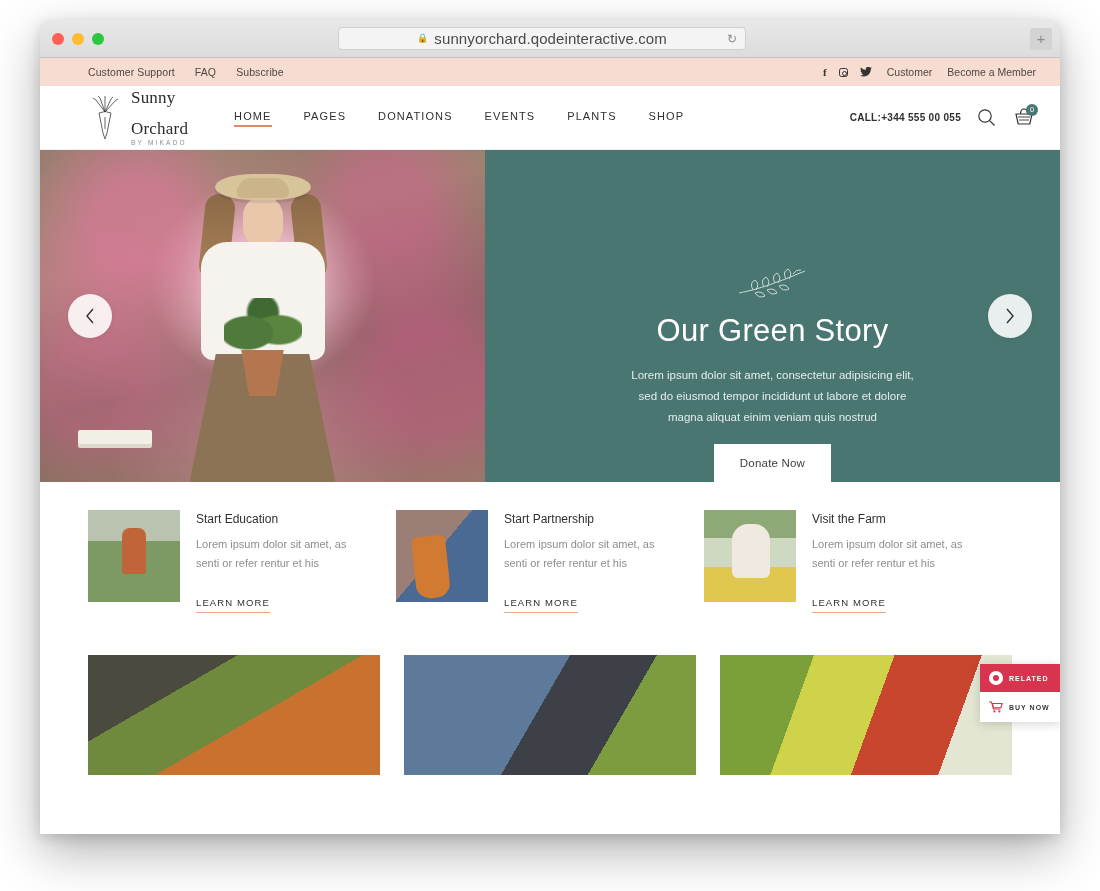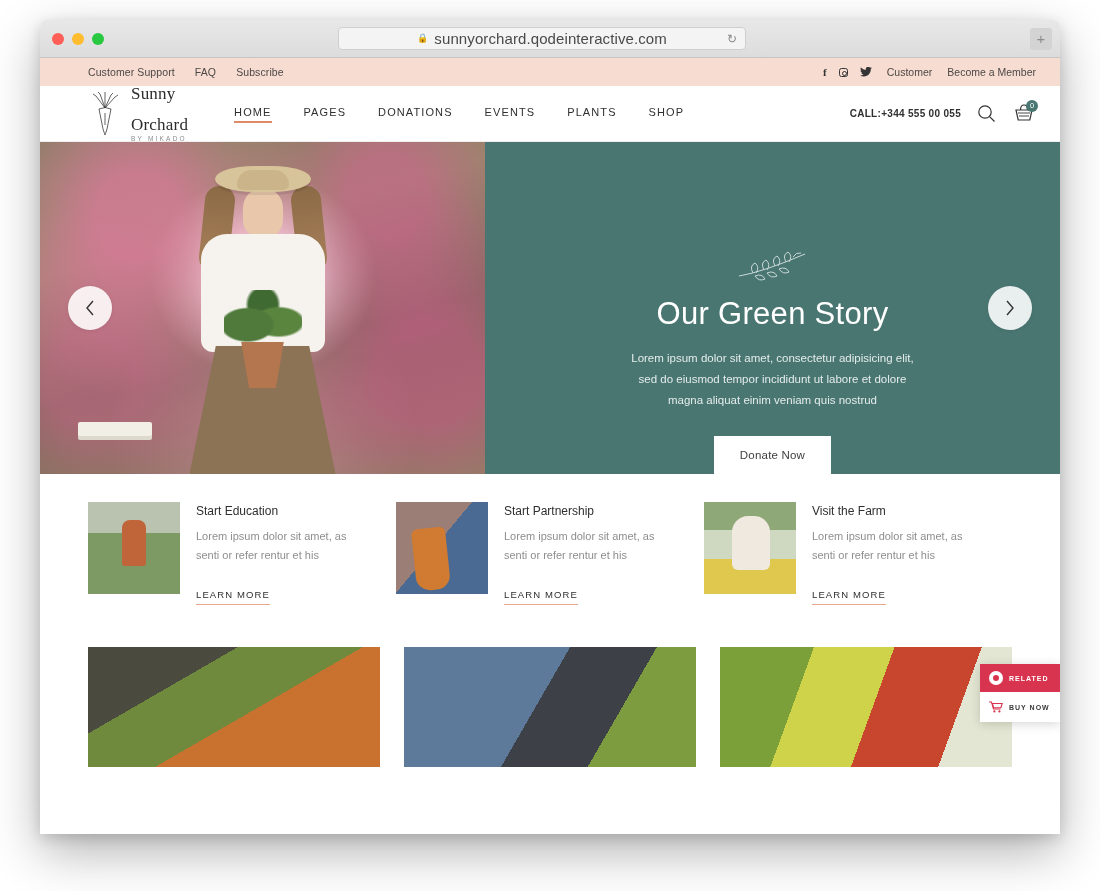--- a/index.html
+++ b/index.html
@@ -77,21 +77,21 @@
   }
   .social .ig-box::after {
     content:''; position:absolute; left:2.4px; top:2.4px;
     width:3.2px; height:3.2px; border:1.1px solid #343434; border-radius:50%;
   }
   .topbar-right .lnk { font-size: 10.5px; color: #4d4845; }
 
   
   .header {
     position: relative;
-    height: 56px;
+    height: 64px;
     background: #fff;
     display: flex; align-items: center;
     padding: 0 24px 0 48px;
     border-bottom: 1px solid #efefef;
   }
   .logo { display: flex; align-items: center; gap: 9px; }
   .logo-mark { width: 34px; height: 44px; }
   .logo-text { line-height: 1; }
   .logo-text .l1, .logo-text .l2 {
     font-family: "Liberation Serif", serif;
@@ -200,21 +200,21 @@
   .branch-icon { width: 80px; height: 34px; opacity: .85; }
   .hero-title {
     font-size: 31px; font-weight: normal; letter-spacing: .3px;
     margin-top: 14px; color: #ffffff;
   }
   .hero-text {
     margin-top: 16px; width: 300px;
     font-size: 11.5px; line-height: 21px; color: #e3eceb;
   }
   .donate-btn {
-    margin-top: 25px;
+    margin-top: 16px;
     background: #ffffff; color: #3e3e3e;
     font-size: 11.5px; letter-spacing: .2px;
     padding: 13px 26px; border: none; cursor: pointer;
   }
   .arrow-btn {
     position: absolute; top: 50%; transform: translateY(-50%);
     width: 44px; height: 44px; border-radius: 50%;
     background: rgba(255,255,255,.88);
     display: flex; align-items: center; justify-content: center;
     color: #333; font-size: 15px;

